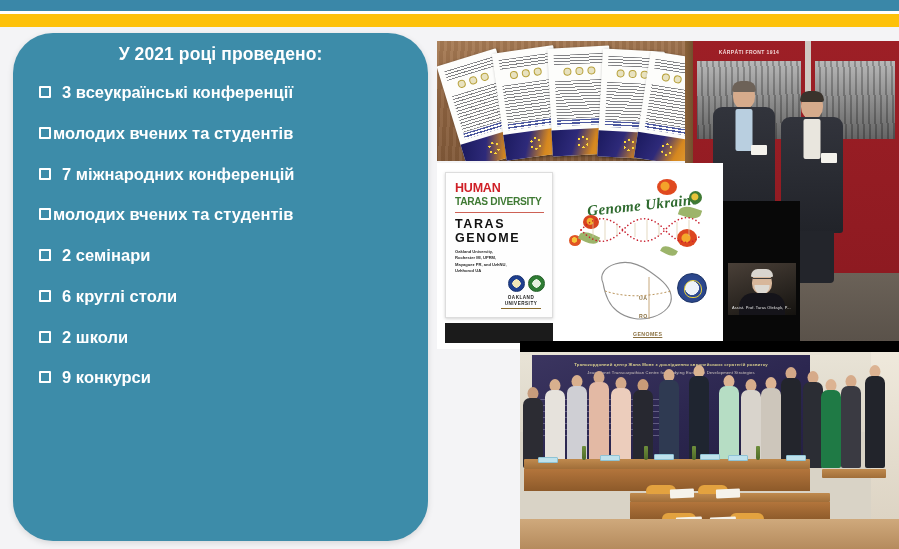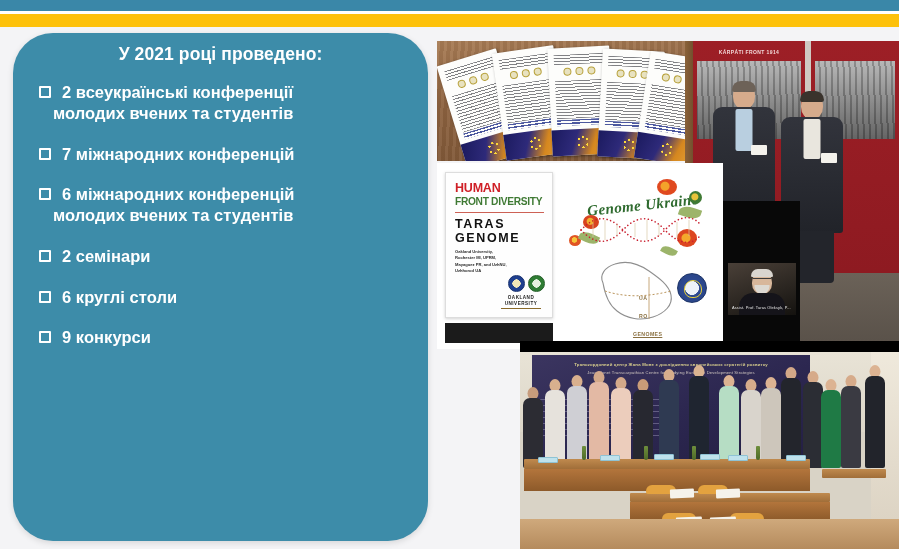--- a/index.html
+++ b/index.html
@@ -408,58 +408,68 @@
   <div class="bar-teal"></div>
   <div class="bar-white"></div>
   <div class="bar-yellow"></div>
 
   <div class="panel">
 
     <div class="panel-title">У 2021 році проведено:</div>
 
     <div class="list">
 
-
       <div class="item">
         <span class="box"></span>
         <span class="txt">
-          <span>2 всеукраїнські конференції</span>
+          <span>3 всеукраїнські конференції</span>
+        </span>
+      </div>
+
+      <div class="item">
+        <span class="box"></span>
+        <span class="txt">
           <span class="l2">молодих вчених та студентів</span>
         </span>
       </div>
 
       <div class="item">
         <span class="box"></span>
         <span class="txt">
           <span>7 міжнародних конференцій</span>
         </span>
       </div>
 
       <div class="item">
         <span class="box"></span>
         <span class="txt">
-          <span>6 міжнародних конференцій</span>
           <span class="l2">молодих вчених та студентів</span>
         </span>
       </div>
 
       <div class="item">
         <span class="box"></span>
         <span class="txt">
           <span>2 семінари</span>
         </span>
       </div>
 
       <div class="item">
         <span class="box"></span>
         <span class="txt">
           <span>6 круглі столи</span>
         </span>
       </div>
 
+      <div class="item">
+        <span class="box"></span>
+        <span class="txt">
+          <span>2 школи</span>
+        </span>
+      </div>
 
 
       <div class="item">
         <span class="box"></span>
         <span class="txt">
           <span>9 конкурси</span>
         </span>
       </div>
 
     </div>
@@ -555,21 +565,21 @@
         <div class="suit" style="top:30px;height:116px;"></div>
         <div class="shirt" style="top:32px;height:40px;background:#e9e6de;"></div>
         <div class="tag" style="left:40px;top:66px;"></div>
         <div class="legs" style="top:144px;height:52px;"></div>
       </div>
     </div>
 
     <div class="ph" id="photo-poster">
       <div class="poster-card">
         <div class="pt-human">HUMAN</div>
-        <div class="pt-gd">FRONT DIVERSITY</div>
+        <div class="pt-gd">TARAS DIVERSITY</div>
         <div class="pt-rule"></div>
         <div class="pt-name">TARAS GENOME</div>
         <div class="pt-aff">Oakland University, Rochester MI, UPRM, Mayaguez PR, and UzhNU, Uzhhorod UA</div>
         <div class="pt-logos">
           <div class="row">
             <span class="em" id="emblem-uzh"></span>
             <span class="em" id="emblem-green"></span>
           </div>
           <div class="pt-ou">OAKLAND UNIVERSITY</div>
           <div class="pt-oul"></div>

